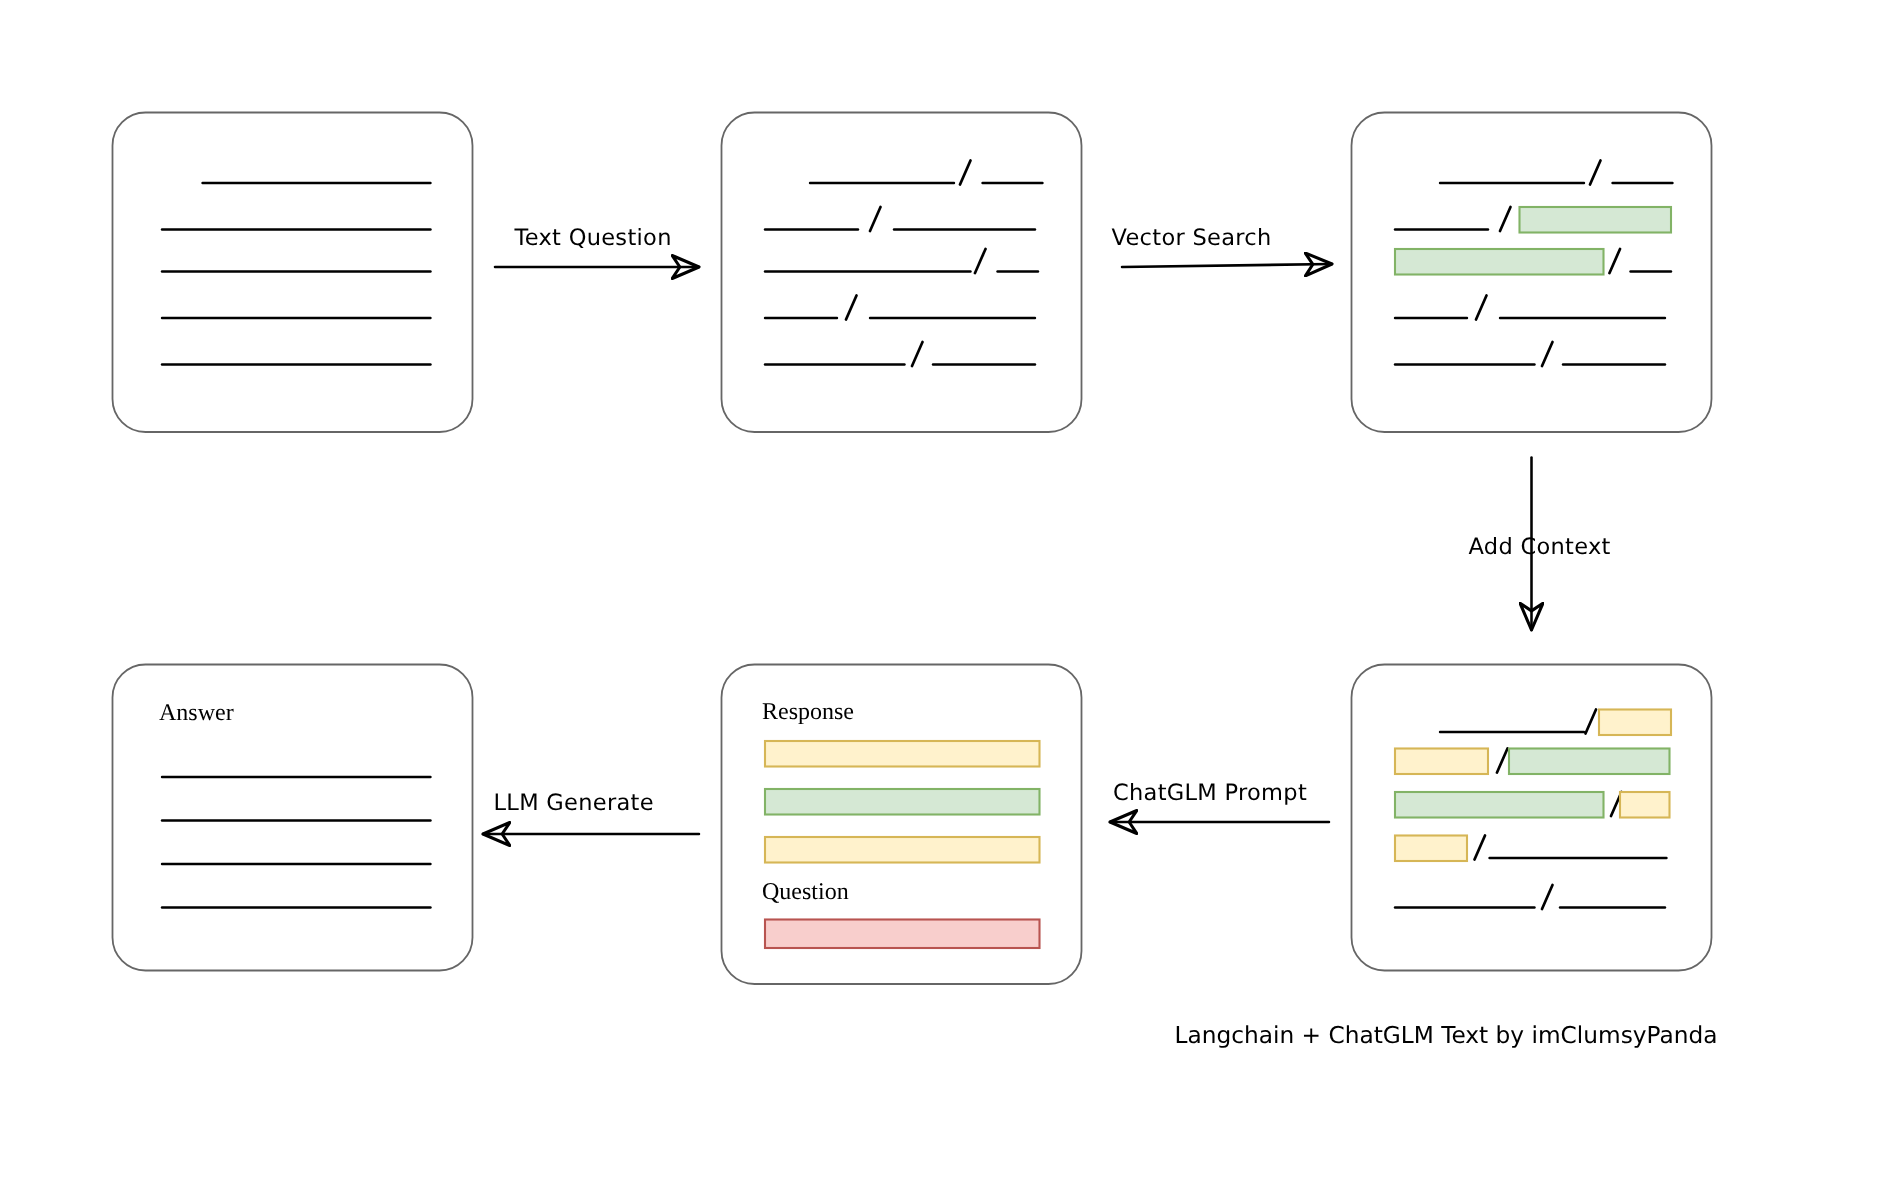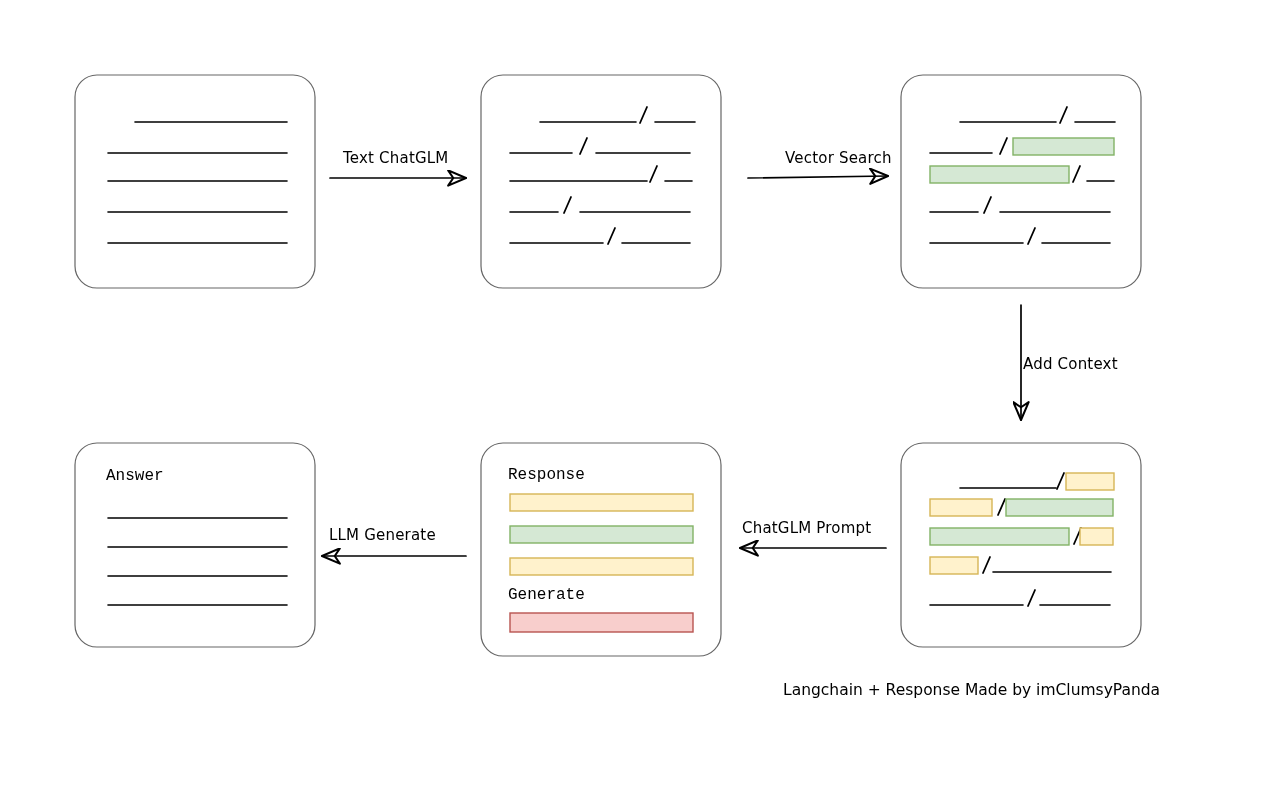--- a/index.html
+++ b/index.html
@@ -24,21 +24,21 @@
   .lbl {
     position: absolute;
     font-family: "DejaVu Sans", sans-serif;
     font-size: 15px;
     color: #000000;
     white-space: nowrap;
     letter-spacing: 0.2px;
   }
   .box-title {
     position: absolute;
-    font-family: Liberation Mono, monospace;
+    font-family: Liberation Serif, serif;
     font-size: 16px;
     color: #000000;
     white-space: nowrap;
   }
   .credit {
     position: absolute;
     font-family: "DejaVu Sans", sans-serif;
     font-size: 15.5px;
     color: #000000;
     white-space: nowrap;
@@ -121,22 +121,22 @@
       <line x1="330" y1="178" x2="466" y2="178" stroke="#000000" stroke-width="1.7" stroke-linecap="round" marker-end="url(#arrow-open)"></line>
       <line x1="748" y1="178" x2="888" y2="176" stroke="#000000" stroke-width="1.7" stroke-linecap="round" marker-end="url(#arrow-open)"></line>
       <line x1="1021" y1="305" x2="1021" y2="420" stroke="#000000" stroke-width="1.7" stroke-linecap="round" marker-end="url(#arrow-open)"></line>
       <line x1="886" y1="548" x2="740" y2="548" stroke="#000000" stroke-width="1.7" stroke-linecap="round" marker-end="url(#arrow-open)"></line>
       <line x1="466" y1="556" x2="322" y2="556" stroke="#000000" stroke-width="1.7" stroke-linecap="round" marker-end="url(#arrow-open)"></line>
     </g>
 </svg>
 
 <div id="overlay" style="position:absolute;left:0;top:0;width:1262px;height:792px;pointer-events:none;">
     <div class="box-title" style="left: 508px; top: 466px;">Response</div>
-    <div class="box-title" style="left: 508px; top: 586px;">Generate</div>
+    <div class="box-title" style="left: 508px; top: 586px;">Question</div>
     <div class="box-title" style="left: 106px; top: 467px;">Answer</div>
-    <div class="lbl" style="left: 343px; top: 149px;">Text ChatGLM</div>
-    <div class="lbl" style="left: 785px; top: 149px; text-align: right;">Vector Search</div>
-    <div class="lbl" style="left: 1023px; top: 355px;">Add Context</div>
+    <div class="lbl" style="left: 343px; top: 149px;">Text Question</div>
+    <div class="lbl" style="left: 741px; top: 149px; text-align: right;">Vector Search</div>
+    <div class="lbl" style="left: 979px; top: 355px;">Add Context</div>
     <div class="lbl" style="left: 742px; top: 519px;">ChatGLM Prompt</div>
     <div class="lbl" style="left: 329px; top: 526px;">LLM Generate</div>
   </div>
 
-<div class="credit" style="left:783px; top:681px;">Langchain + Response Made by imClumsyPanda</div>
+<div class="credit" style="left:783px; top:681px;">Langchain + ChatGLM Text by imClumsyPanda</div>
 
 </body></html>

